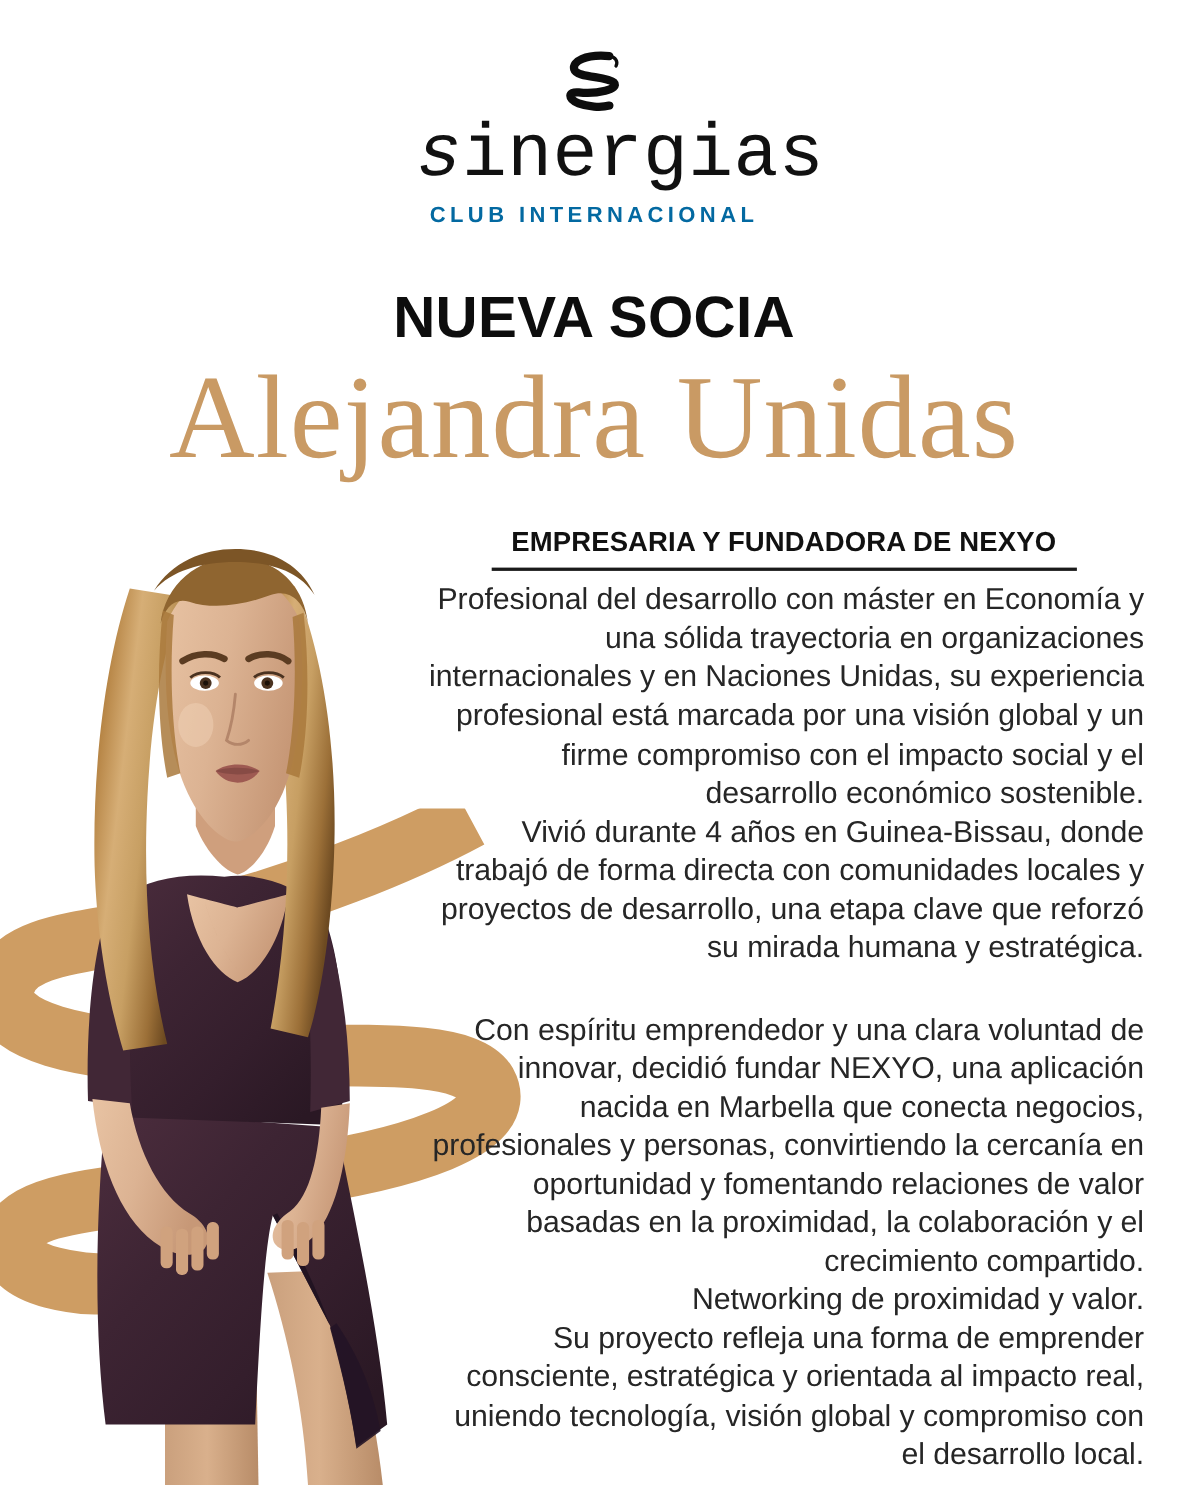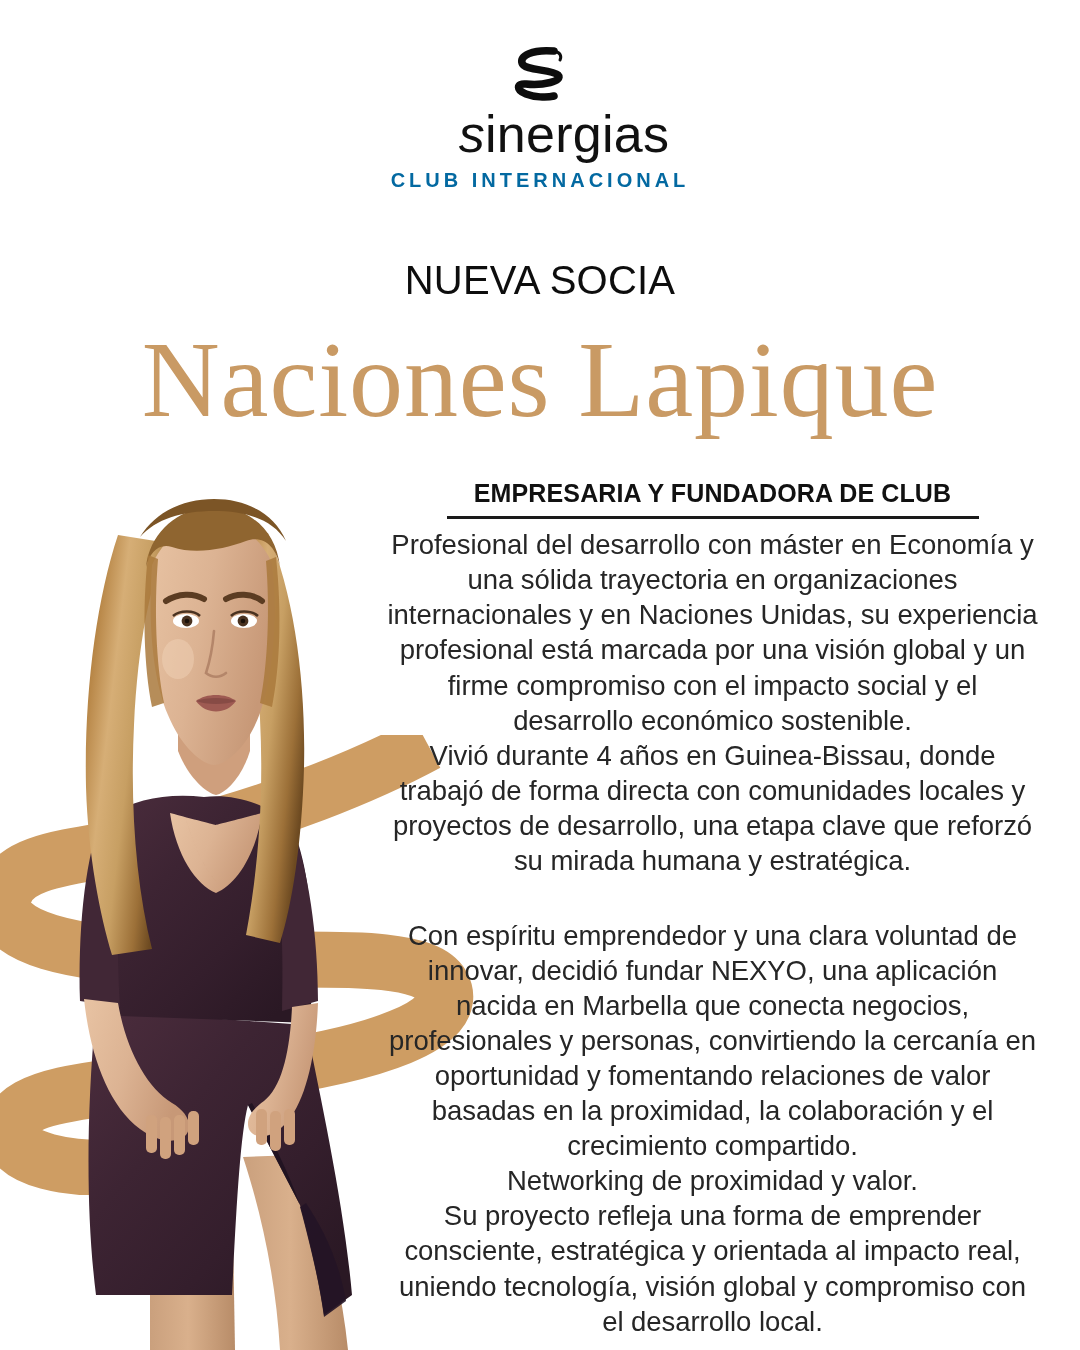--- a/index.html
+++ b/index.html
@@ -21,22 +21,22 @@
 
   
   .logo-block {
     position:absolute;
     top:44px; left:0; right:0;
     text-align:center;
     z-index:6;
   }
   .logo-mark { display:block; margin:0 auto; }
   .logo-word {
-    font-family:Liberation Sans, sans-serif;
-    font-size:52px;
+    font-family:Liberation Mono, monospace;
+    font-size:68px;
     line-height:0.95;
     letter-spacing:0.005em;
     color:#111111;
     margin-top:4px;
     margin-left:48px;
   }
   .logo-word .it {
     font-style:italic;
   }
   .logo-sub {
@@ -46,22 +46,22 @@
     font-weight:600;
     letter-spacing:0.20em;
     color:#0369a1;
   }
 
   
   .eyebrow {
     position:absolute;
     top:258px; left:0; right:0;
     text-align:center;
-    font-size:40px;
-    font-weight:normal;
+    font-size:53px;
+    font-weight:bold;
     letter-spacing:0.005em;
     color:#0d0d0d;
     z-index:6;
   }
 
   
   .person-name {
     position:absolute;
     top:326px; left:0; right:0;
     text-align:center;
@@ -112,20 +112,21 @@
     width:532px;
     height:3px;
     background:#1a1a1a;
     margin:7px auto 8px auto;
   }
   .bio p {
     font-size:27.5px;
     line-height:1.275;
     color:#262626;
     letter-spacing:-0.002em;
+    text-align:right;
   }
   .bio p.spaced { margin-top:40px; }
 </style>
 </head>
 <body>
 
 <div class="poster">
 
   <svg class="decor-swirl" viewBox="0 0 540 460" aria-hidden="true">
     <g fill="none" stroke="#ce9d63" stroke-width="56" stroke-linecap="butt">
@@ -278,24 +279,24 @@
                C 12 39, 12 46, 22 50
                C 30 53, 42 54, 50 52" fill="none" stroke="#0d0d0d" stroke-width="7.5" stroke-linecap="round"></path>
       <path d="M50 7 C 56 8, 58 12, 56 16" fill="none" stroke="#0d0d0d" stroke-width="3" stroke-linecap="round"></path>
     </svg>
     <div class="logo-word"><span class="it">s</span><span>inergias</span></div>
     <div class="logo-sub">CLUB INTERNACIONAL</div>
   </div>
 
   <div class="eyebrow">NUEVA SOCIA</div>
 
-  <div class="person-name">Naciones Lapique</div>
+  <div class="person-name">Alejandra Unidas</div>
 
   <div class="text-col">
-    <div class="role-title">EMPRESARIA Y FUNDADORA DE CLUB</div>
+    <div class="role-title">EMPRESARIA Y FUNDADORA DE NEXYO</div>
     <div class="role-rule"></div>
     <div class="bio">
       <p>Profesional del desarrollo con máster en Economía y una sólida trayectoria en organizaciones internacionales y en Naciones Unidas, su experiencia profesional está marcada por una visión global y un firme compromiso con el impacto social y el desarrollo económico sostenible.</p>
       <p>Vivió durante 4 años en Guinea-Bissau, donde trabajó de forma directa con comunidades locales y proyectos de desarrollo, una etapa clave que reforzó su mirada humana y estratégica.</p>
       <p class="spaced">Con espíritu emprendedor y una clara voluntad de innovar, decidió fundar NEXYO, una aplicación nacida en Marbella que conecta negocios, profesionales y personas, convirtiendo la cercanía en oportunidad y fomentando relaciones de valor basadas en la proximidad, la colaboración y el crecimiento compartido.</p>
       <p>Networking de proximidad y valor.</p>
       <p>Su proyecto refleja una forma de emprender consciente, estratégica y orientada al impacto real, uniendo tecnología, visión global y compromiso con el desarrollo local.</p>
     </div>
   </div>
 

